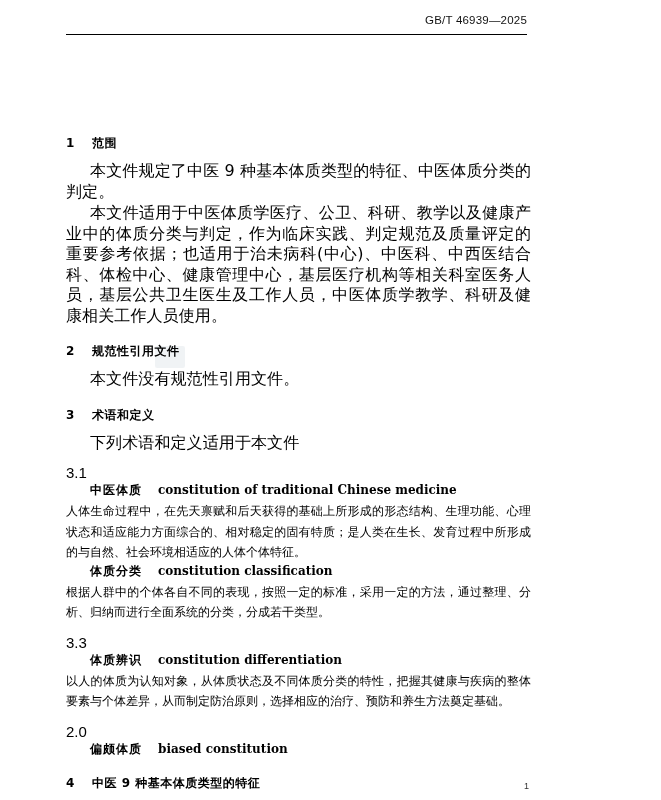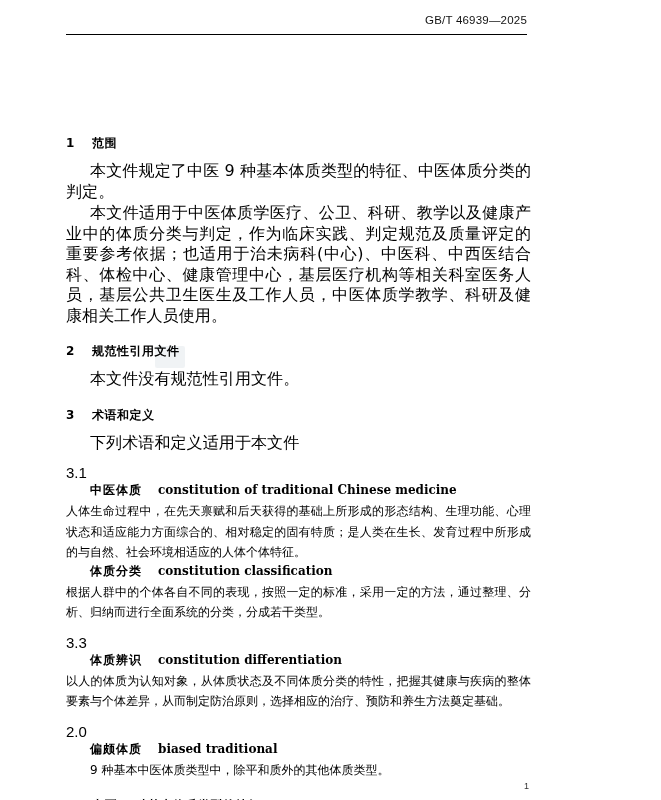--- a/index.html
+++ b/index.html
@@ -178,23 +178,22 @@
     <p class="term-def">根据人群中的个体各自不同的表现，按照一定的标准，采用一定的方法，通过整理、分析、归纳而进行全面系统的分类，分成若干类型。</p>
 
     <div class="clause-num">3.3</div>
     <div class="term-line">
       <span class="term-cn">体质辨识</span><span class="term-en">constitution differentiation</span>
     </div>
     <p class="term-def">以人的体质为认知对象，从体质状态及不同体质分类的特性，把握其健康与疾病的整体要素与个体差异，从而制定防治原则，选择相应的治疗、预防和养生方法奠定基础。</p>
 
     <div class="clause-num">2.0</div>
     <div class="term-line">
-      <span class="term-cn">偏颇体质</span><span class="term-en">biased traditional</span>
-    </div>
-    <p class="term-def indent">9 种基本中医体质类型中，除平和质外的其他体质类型。</p>
+      <span class="term-cn">偏颇体质</span><span class="term-en">biased constitution</span>
+    </div>
 
     <div class="sec-h">
       <span class="num">4</span><span>中医 9 种基本体质类型的特征</span>
     </div>
     <div class="sec-h sub">
       <span class="num">4.1</span><span>平和质</span>
     </div>
 
   </div>
 

